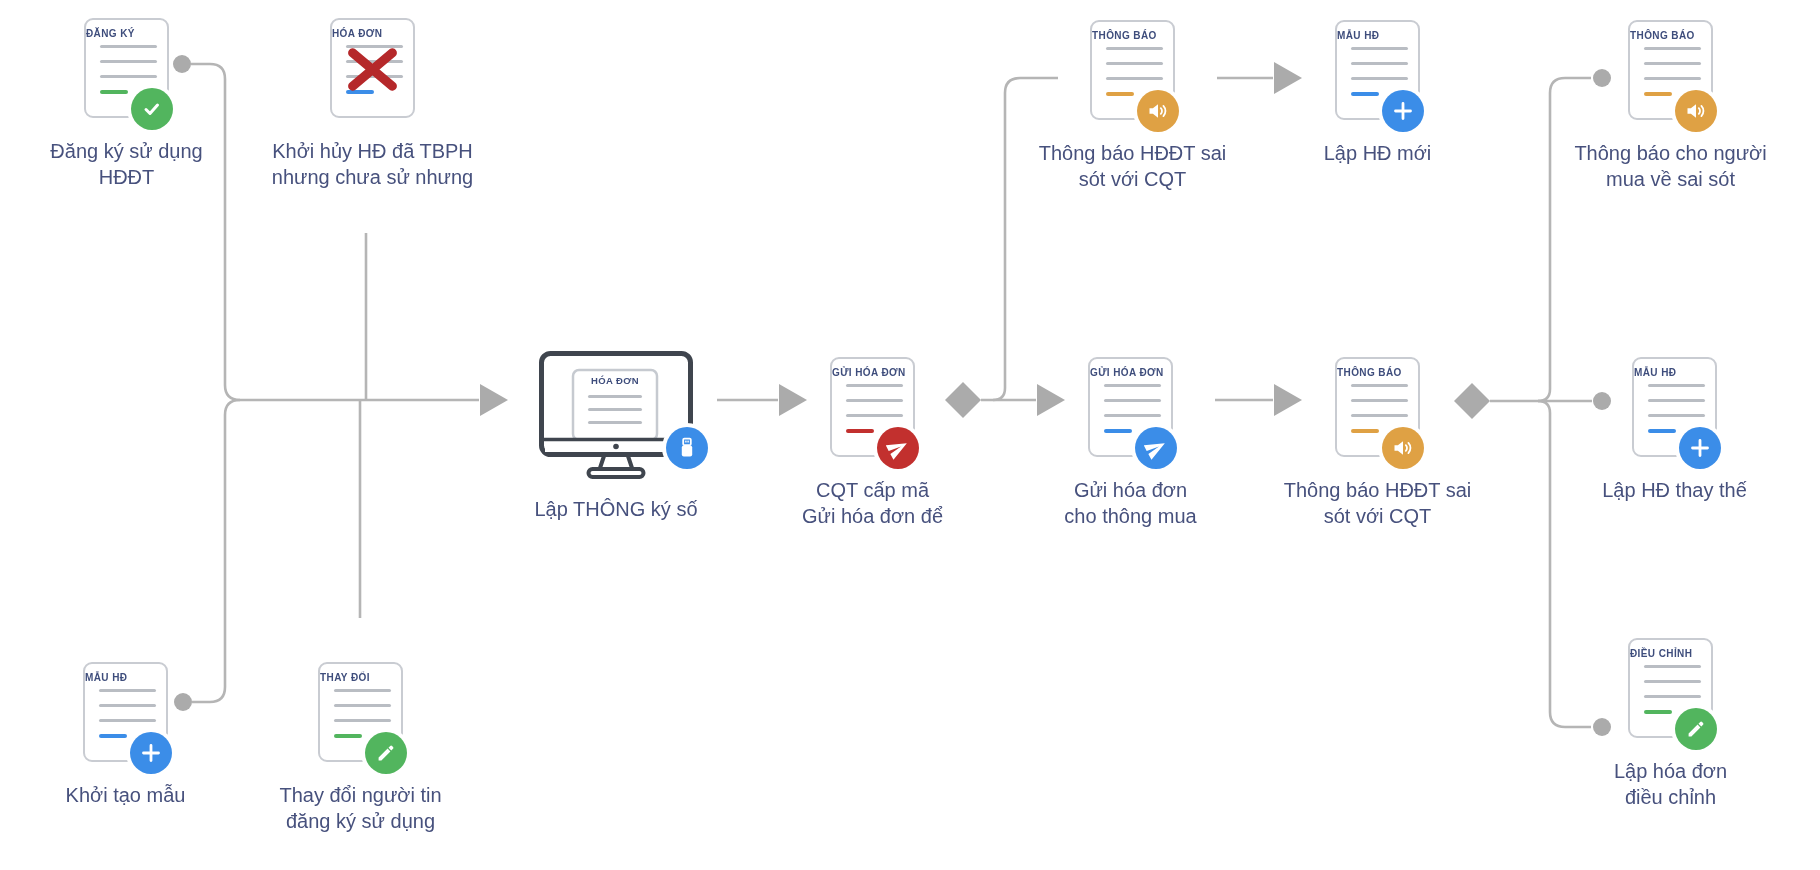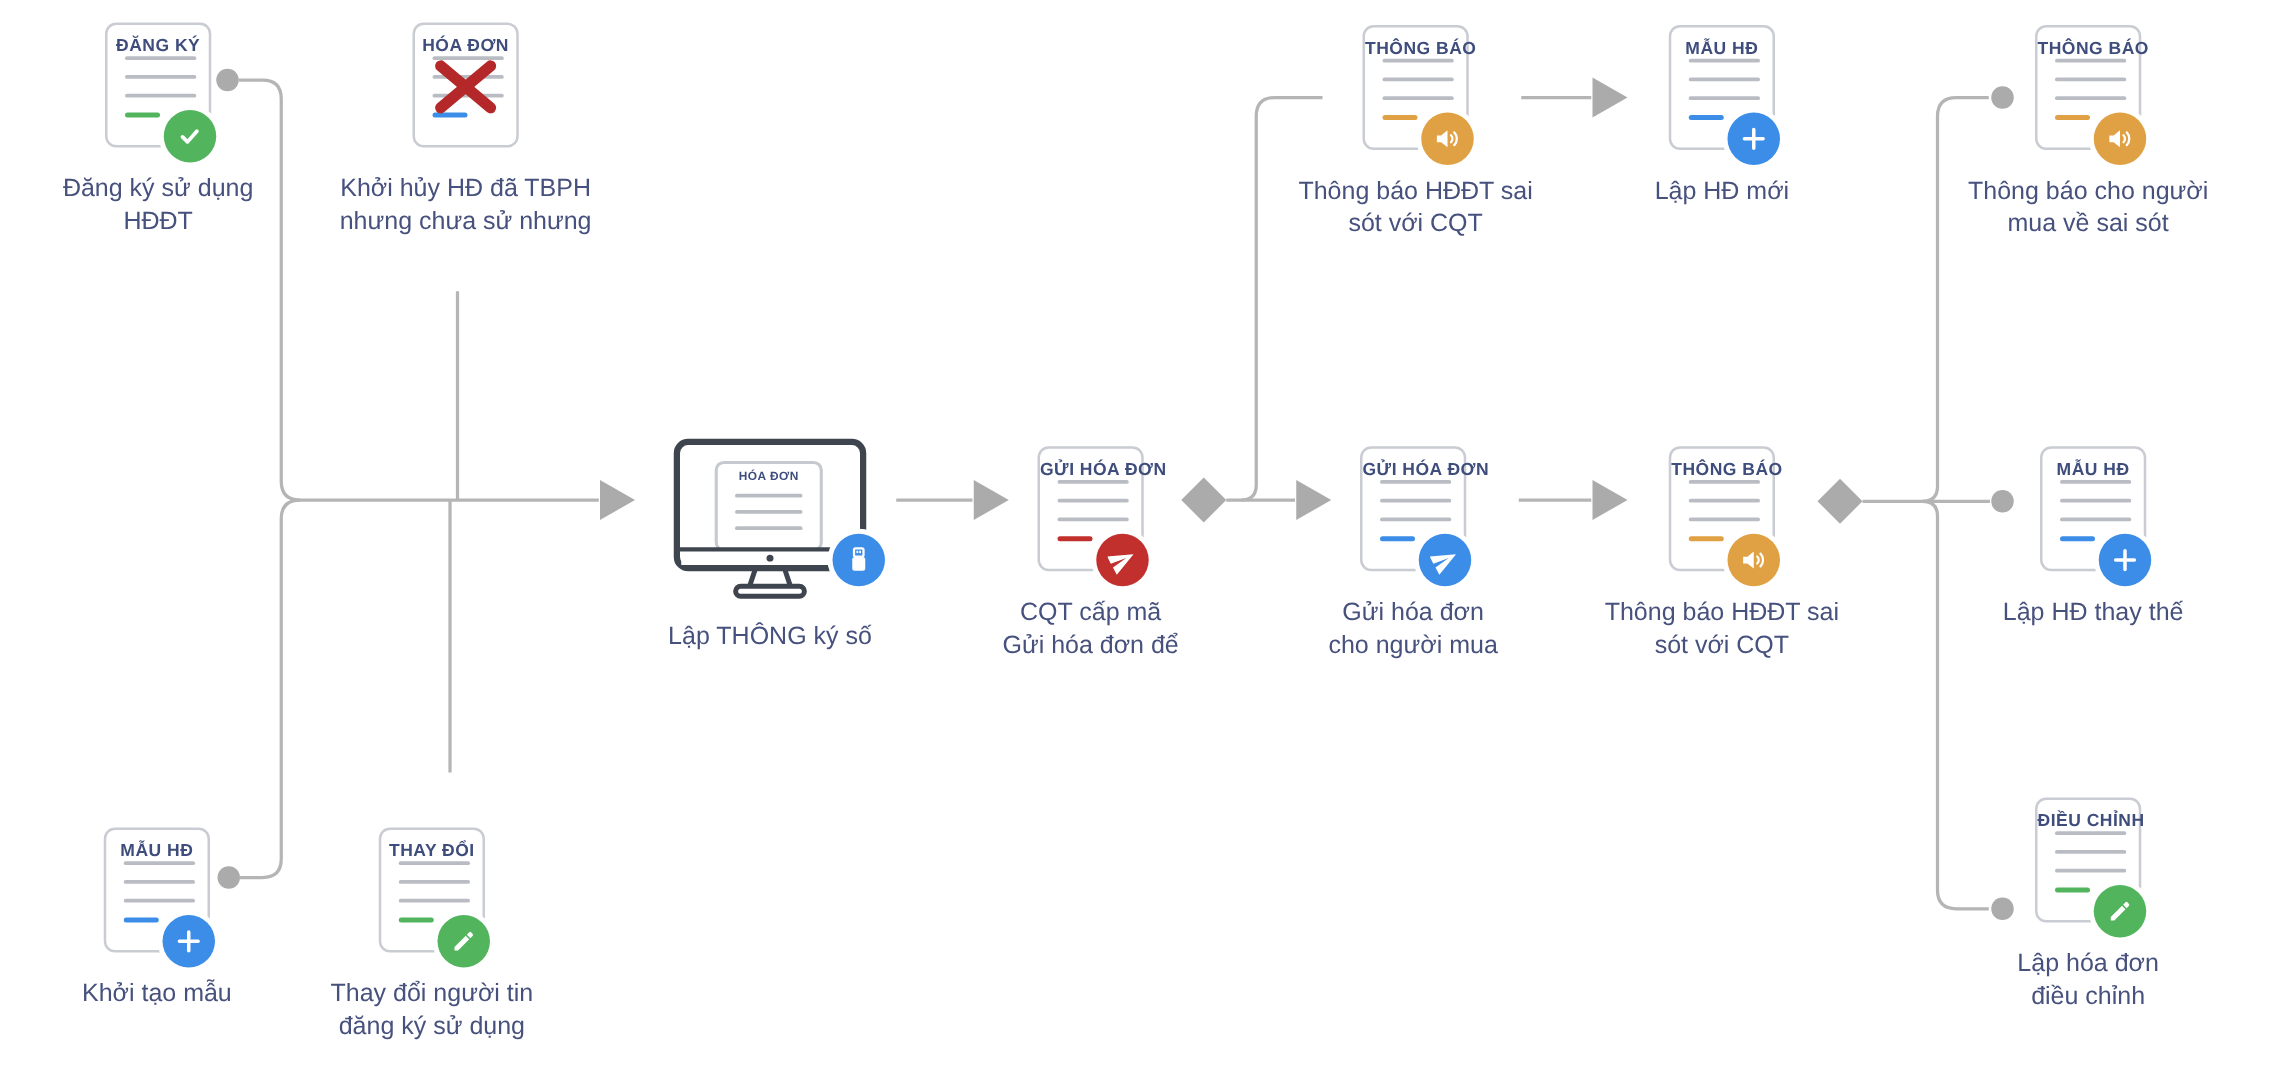--- a/index.html
+++ b/index.html
@@ -4,21 +4,21 @@
 <style>
   html,body{margin:0;padding:0;background:#fff;}
   .stage{position:relative;width:1820px;height:870px;background:#fff;overflow:hidden;
          font-family:"Liberation Sans","DejaVu Sans",sans-serif;}
   .wires{position:absolute;left:0;top:0;z-index:0;pointer-events:none;}
   .wires path{stroke:var(--connector);stroke-width:2.6;fill:none;}
   .wires .shape{fill:var(--shape);stroke:none;}
 
   .node{position:absolute;width:85px;height:100px;z-index:1;}
   .card{position:absolute;inset:0;background:#fff;border:2px solid var(--card-border);border-radius:9px;}
-  .card-title{margin-top:8px;text-align:center;font-size:14px;font-weight:bold;letter-spacing:.4px;
+  .card-title{margin-top:8px;text-align:left;font-size:10px;font-weight:bold;letter-spacing:.4px;
               color:var(--card-title-text);white-space:nowrap;}
   .doc-lines{position:absolute;left:14px;top:25px;width:57px;}
   .doc-lines i{display:block;height:3px;background:var(--doc-line);border-radius:2px;margin-bottom:12px;}
   .doc-lines .accent{display:block;width:28px;height:4px;border-radius:2px;}
   .accent.green{background:var(--green);} .accent.blue{background:var(--blue);}
   .accent.orange{background:var(--orange);} .accent.red{background:var(--red);}
 
   .badge{position:absolute;right:-4px;bottom:-12px;width:42px;height:42px;border-radius:50%;
          box-shadow:0 0 0 4px #fff;display:flex;align-items:center;justify-content:center;z-index:2;}
   .badge.green{background:var(--green);} .badge.blue{background:var(--blue);}
@@ -123,21 +123,21 @@
     <div class="badge blue">
       <svg viewBox="0 0 24 24">
           <path d="M12 4.5 V19.5 M4.5 12 H19.5" stroke="#fff" stroke-width="2.8" stroke-linecap="round"></path>
         </svg>
     </div>
     <div class="label">
       <div>Khởi tạo mẫu</div>
     </div>
   </div>
 
-  <div class="node" style="left:303px;top:662px;">
+  <div class="node" style="left:318px;top:662px;">
     <div class="card">
       <div class="card-title">THAY ĐỔI</div>
       <div class="doc-lines">
           <i></i>
           <i></i>
           <i></i>
           <span class="accent green"></span>
         </div>
     </div>
     <div class="badge green">
@@ -213,21 +213,21 @@
     </div>
     <div class="badge blue">
       <svg viewBox="0 0 24 24">
           <g transform="rotate(-28 12 12)">
             <path d="M2.5 20.2 L22 12 2.5 3.8 2.4 10.2 l13 1.8 -13 1.8 Z" fill="#fff"></path>
           </g>
         </svg>
     </div>
     <div class="label">
       <div>Gửi hóa đơn</div>
-      <div>cho người mua</div>
+      <div>cho thông mua</div>
     </div>
   </div>
 
   <div class="node" style="left:1090px;top:20px;">
     <div class="card">
       <div class="card-title">THÔNG BÁO</div>
       <div class="doc-lines">
           <i></i>
           <i></i>
           <i></i>

